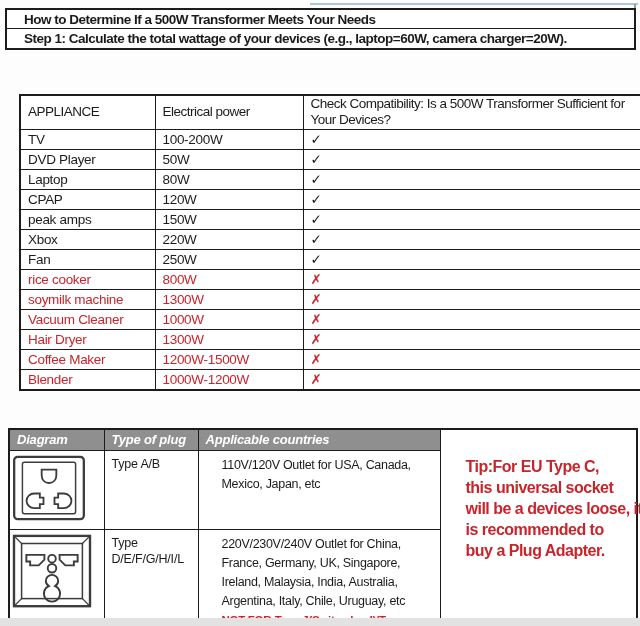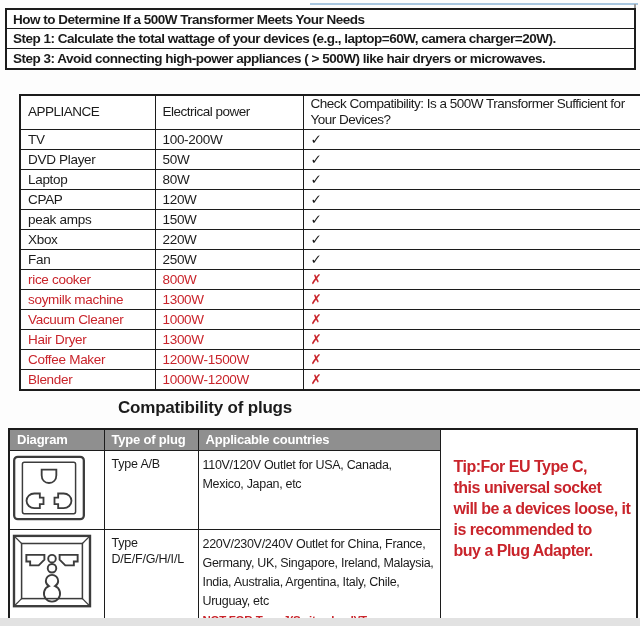--- a/index.html
+++ b/index.html
@@ -13,21 +13,21 @@
     overflow:hidden;font-family:"Liberation Sans",sans-serif;color:var(--text);
   }
   
   .blue-line{position:absolute;left:310px;top:3px;width:328px;height:2px;background:var(--blue_line);}
   .gray-stub{position:absolute;left:634px;top:4px;width:2px;height:26px;background:#9a9a9a;}
 
   
   .steps{position:absolute;left:5px;top:8px;width:631px;}
   .step-row{
     border:2px solid var(--border);border-top-width:1px;height:22px;line-height:20px;
-    font-weight:bold;font-size:13.5px;letter-spacing:-0.5px;padding:0 6px;
+    font-weight:bold;font-size:13.5px;letter-spacing:-0.5px;padding:0 17px;
     white-space:nowrap;overflow:hidden;background:#fff;
   }
   .step-row:first-child{border-top-width:2px;}
   .step-row + .step-row{margin-top:-2px;}
 
   
   .appliance-table{
     position:absolute;left:19px;top:94px;width:631px;border-collapse:collapse;
     table-layout:fixed;background:#fff;
   }
@@ -51,48 +51,47 @@
   .plugs-table{
     position:absolute;left:8px;top:428px;width:628px;border-collapse:collapse;
     table-layout:fixed;background:#fff;border:2.5px solid var(--border);
     border-bottom-width:4px;
   }
   .plugs-table td,.plugs-table th{
     border:1.5px solid var(--border);vertical-align:top;text-align:left;
   }
   .plugs-table th{
     background:var(--header_gray);color:#fff;font-size:13px;font-weight:bold;
-    height:21px;padding:2px 7px;letter-spacing:-0.2px;
+    height:21px;padding:2px 7px;letter-spacing:-0.2px;font-style:italic;
   }
   .cell-diagram{text-align:center;padding:4px 2px;}
   .cell-type{font-size:12.5px;letter-spacing:-0.2px;padding:5px 7px;line-height:16px;}
-  .cell-countries{font-size:12.5px;letter-spacing:-0.3px;padding:5px 4px;line-height:19px;}
+  .cell-countries{font-size:12.5px;letter-spacing:-0.3px;padding:5px 23px;line-height:19px;}
   .row-plug-1{height:73px;margin-top:30px;}
   .row-plug-2{height:92px;}
   .not-for{color:var(--red);font-weight:bold;font-size:11.5px;line-height:15px;letter-spacing:-0.3px;margin-top:2px;}
   .cell-tip{background:#fff;padding:26px 6px 0 13px;}
   .tip-text div{
     color:var(--red);font-weight:bold;font-size:16px;line-height:21px;
-    letter-spacing:-0.5px;white-space:nowrap;
+    letter-spacing:-0.5px;white-space:nowrap;margin-left:12px;
   }
   .plug-svg{display:inline-block;}
   .bottom-strip{position:absolute;left:0;top:618px;width:640px;height:8px;background:var(--bottom_strip);}
 </style>
 </head>
 <body>
 
 <div class="page">
 
   <div class="blue-line"></div>
   <div class="gray-stub"></div>
 
   <div class="steps">
     <div class="step-row">How to Determine If a 500W Transformer Meets Your Needs</div>
     <div class="step-row">Step 1: Calculate the total wattage of your devices (e.g., laptop=60W, camera charger=20W).</div>
-    <div class="step-row">Step 3: Avoid connecting high-power appliances ( &gt; 500W) like hair dryers or microwaves.</div>
   </div>
 
   <table class="appliance-table">
     <colgroup>
       <col style="width:135px">
         <col style="width:148px">
         <col style="width:348px">
     </colgroup>
     <thead>
       <tr>
@@ -163,21 +162,20 @@
           <td class="mark-bad">✗</td>
         </tr>
         <tr class="row-bad">
           <td>Blender</td>
           <td>1000W-1200W</td>
           <td class="mark-bad">✗</td>
         </tr>
       </tbody>
   </table>
 
-  <div class="plugs-title">Compatibility of plugs</div>
 
   <table class="plugs-table">
     <colgroup>
       <col style="width:95px">
         <col style="width:94px">
         <col style="width:242px">
         <col style="width:197px">
     </colgroup>
     <tbody>
         <tr>

